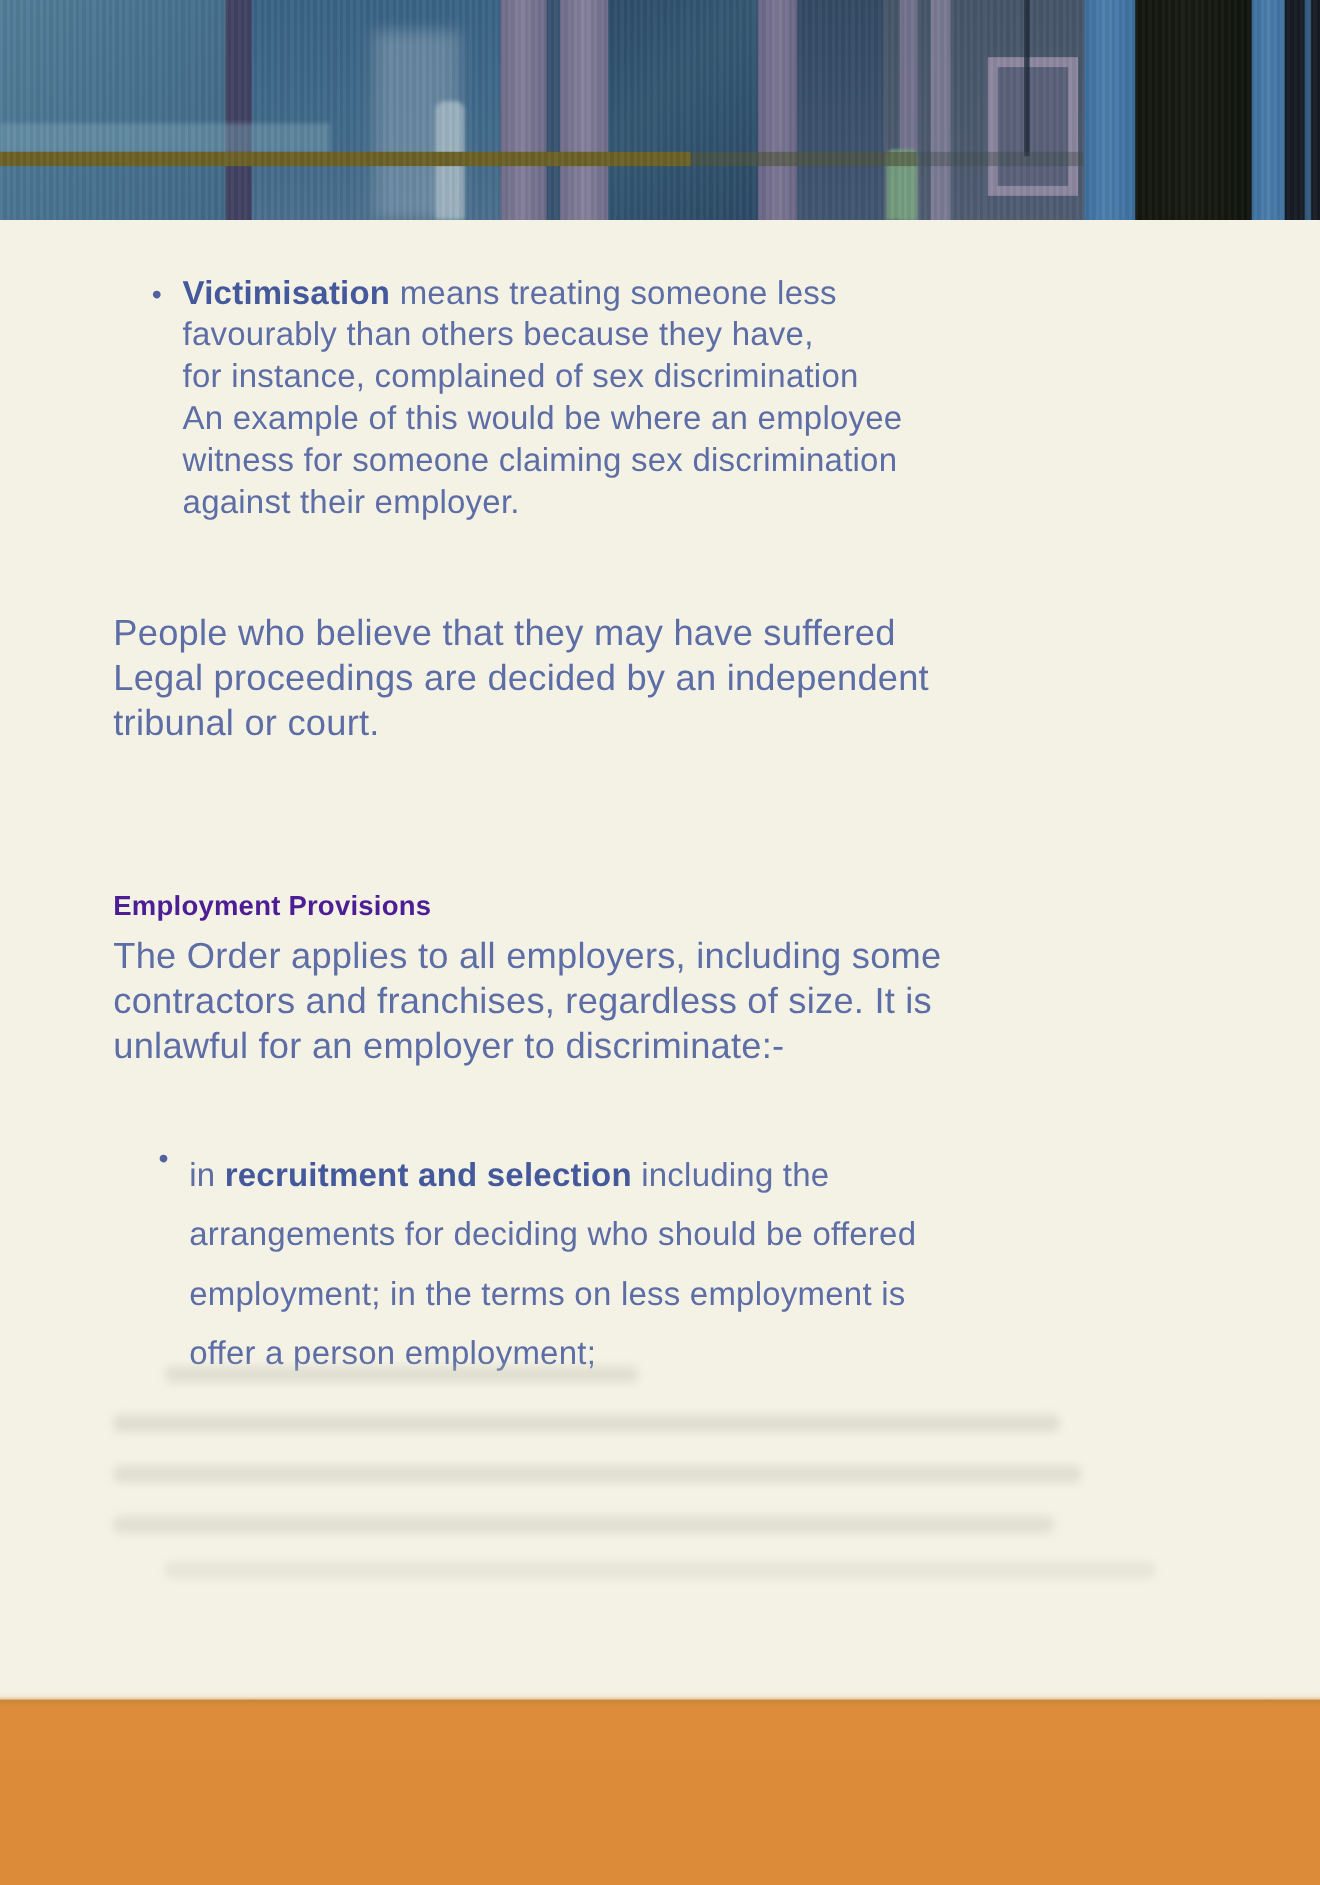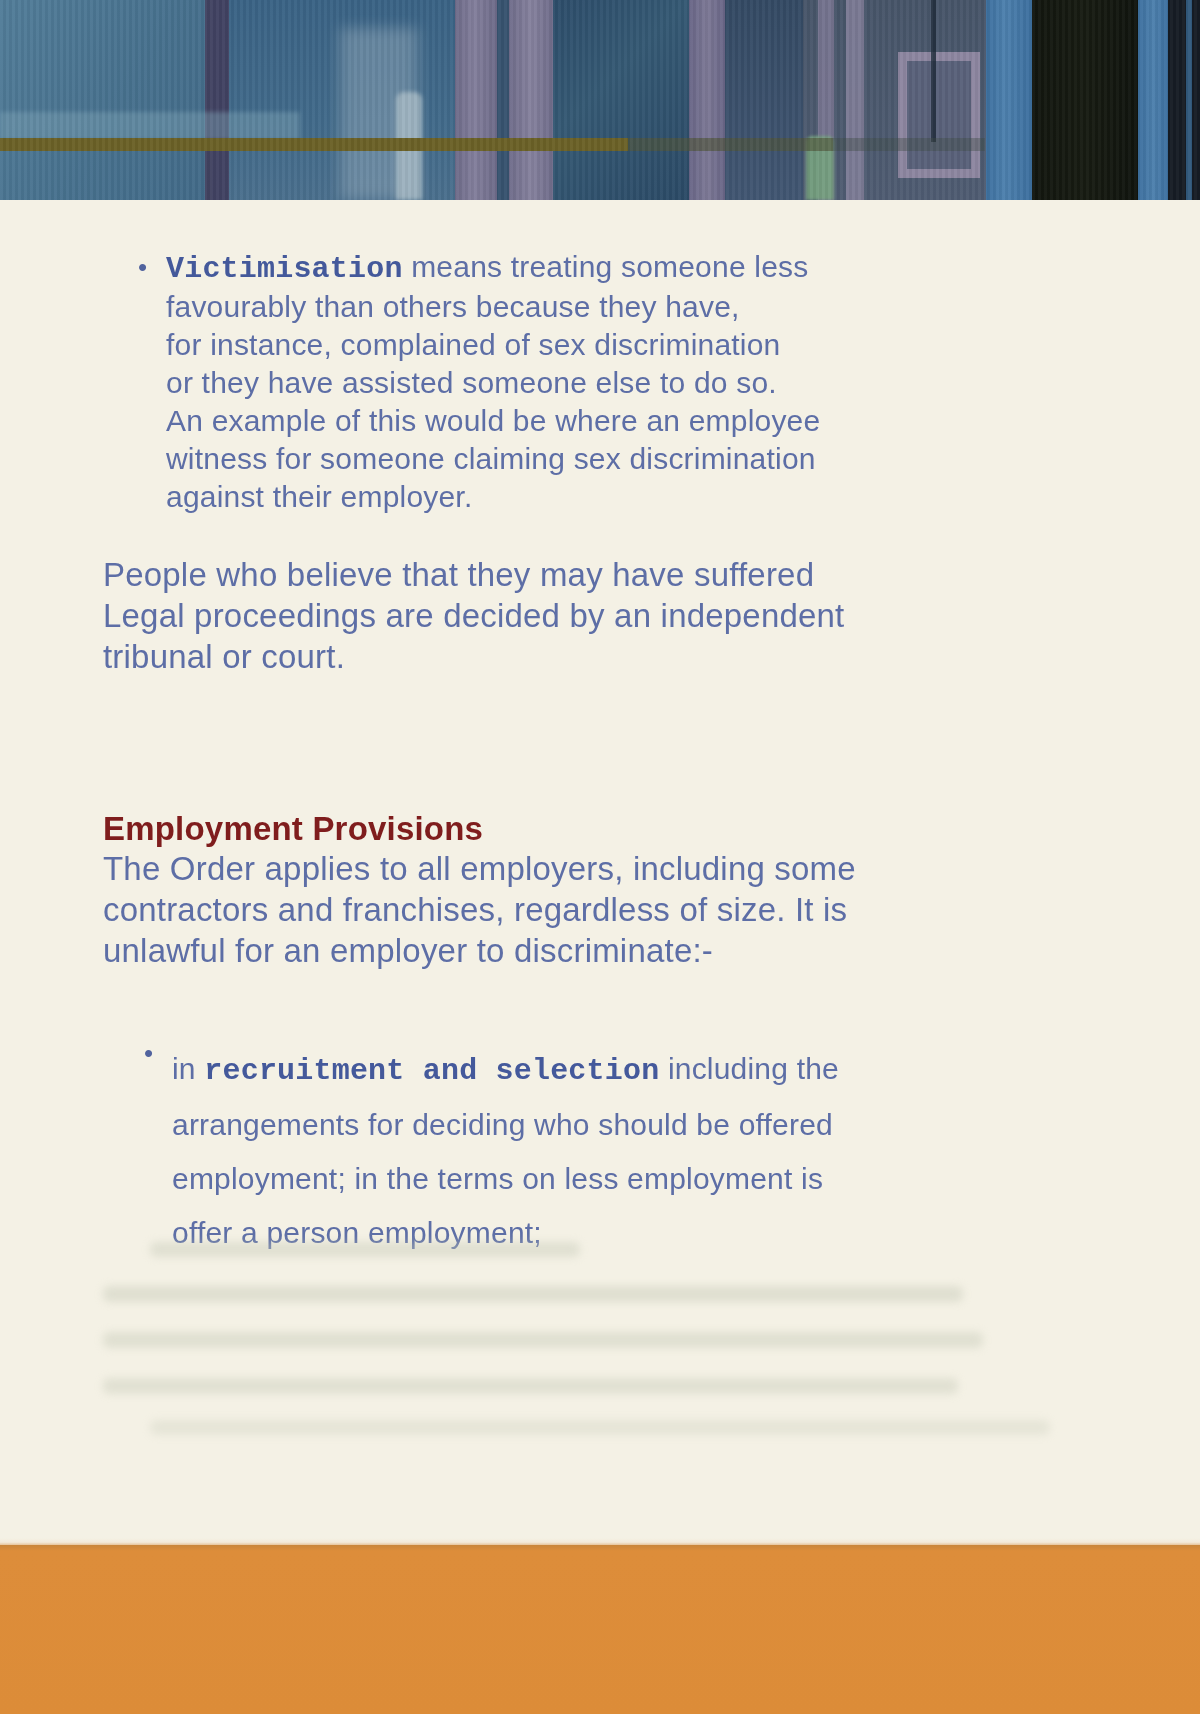--- a/index.html
+++ b/index.html
@@ -42,22 +42,22 @@
   .photo-grain{position:absolute;left:0;top:0;width:1200px;height:200px;
     background:repeating-linear-gradient(90deg,rgba(255,255,255,.03) 0 3px,rgba(0,0,0,.04) 3px 6px);}
   
   .tblock{position:absolute;color:#5d6ea6;}
   .line{white-space:nowrap;}
   .bullet-block{display:flex;}
   .dot{width:28px;flex:0 0 28px;color:#51639e;font-size:26px;line-height:38px;}
   .b1 .line{font-size:30px;line-height:38px;letter-spacing:.2px;}
   .b2 .line{font-size:30px;line-height:38px;letter-spacing:.2px;margin-top:16px;}
   .para .line{font-size:33px;line-height:41px;letter-spacing:.2px;}
-  .bold-blue{font-weight:bold;color:#44599b;font-family:Liberation Mono, monospace;}
-  .heading{position:absolute;left:103px;top:810px;font-size:33px;font-weight:bold;color:#7f1d1d;letter-spacing:.2px;}
+  .bold-blue{font-weight:bold;color:#44599b;}
+  .heading{position:absolute;left:103px;top:810px;font-size:25px;font-weight:bold;color:#4c1d95;letter-spacing:.2px;}
   
   .ghost{position:absolute;background:#c2c6b4;filter:blur(4px);border-radius:6px;}
   
   .footer{position:absolute;left:0;top:1545px;width:1200px;height:169px;
     background:linear-gradient(180deg,#c8853a 0,#dd8d3a 6px,#dc8c38 100%);}
   .footer-edge{position:absolute;left:0;top:1538px;width:1200px;height:7px;
     background:linear-gradient(180deg,rgba(244,241,229,0) 0,#f3ead9 60%,#e7c49a 100%);}
 </style>
 </head>
 <body>
@@ -93,21 +93,20 @@
     <div class="p-olive-fade2"></div>
     <div class="photo-grain"></div>
   </div>
 
   <div class="tblock bullet-block b1" style="left:138px;top:248px;">
     <span class="dot">•</span>
     <div>
       <div class="line"><span class="bold-blue">Victimisation</span><span> means treating someone less</span></div>
       <div class="line">favourably than others because they have,</div>
       <div class="line">for instance, complained of sex discrimination</div>
-      <div class="line">or they have assisted someone else to do so.</div>
       <div class="line">An example of this would be where an employee</div>
       <div class="line">witness for someone claiming sex discrimination</div>
       <div class="line">against their employer.</div>
     </div>
   </div>
 
   <div class="tblock para" style="left:103px;top:554px;">
     <div class="line">People who believe that they may have suffered</div>
     <div class="line">Legal proceedings are decided by an independent</div>
     <div class="line">tribunal or court.</div>

